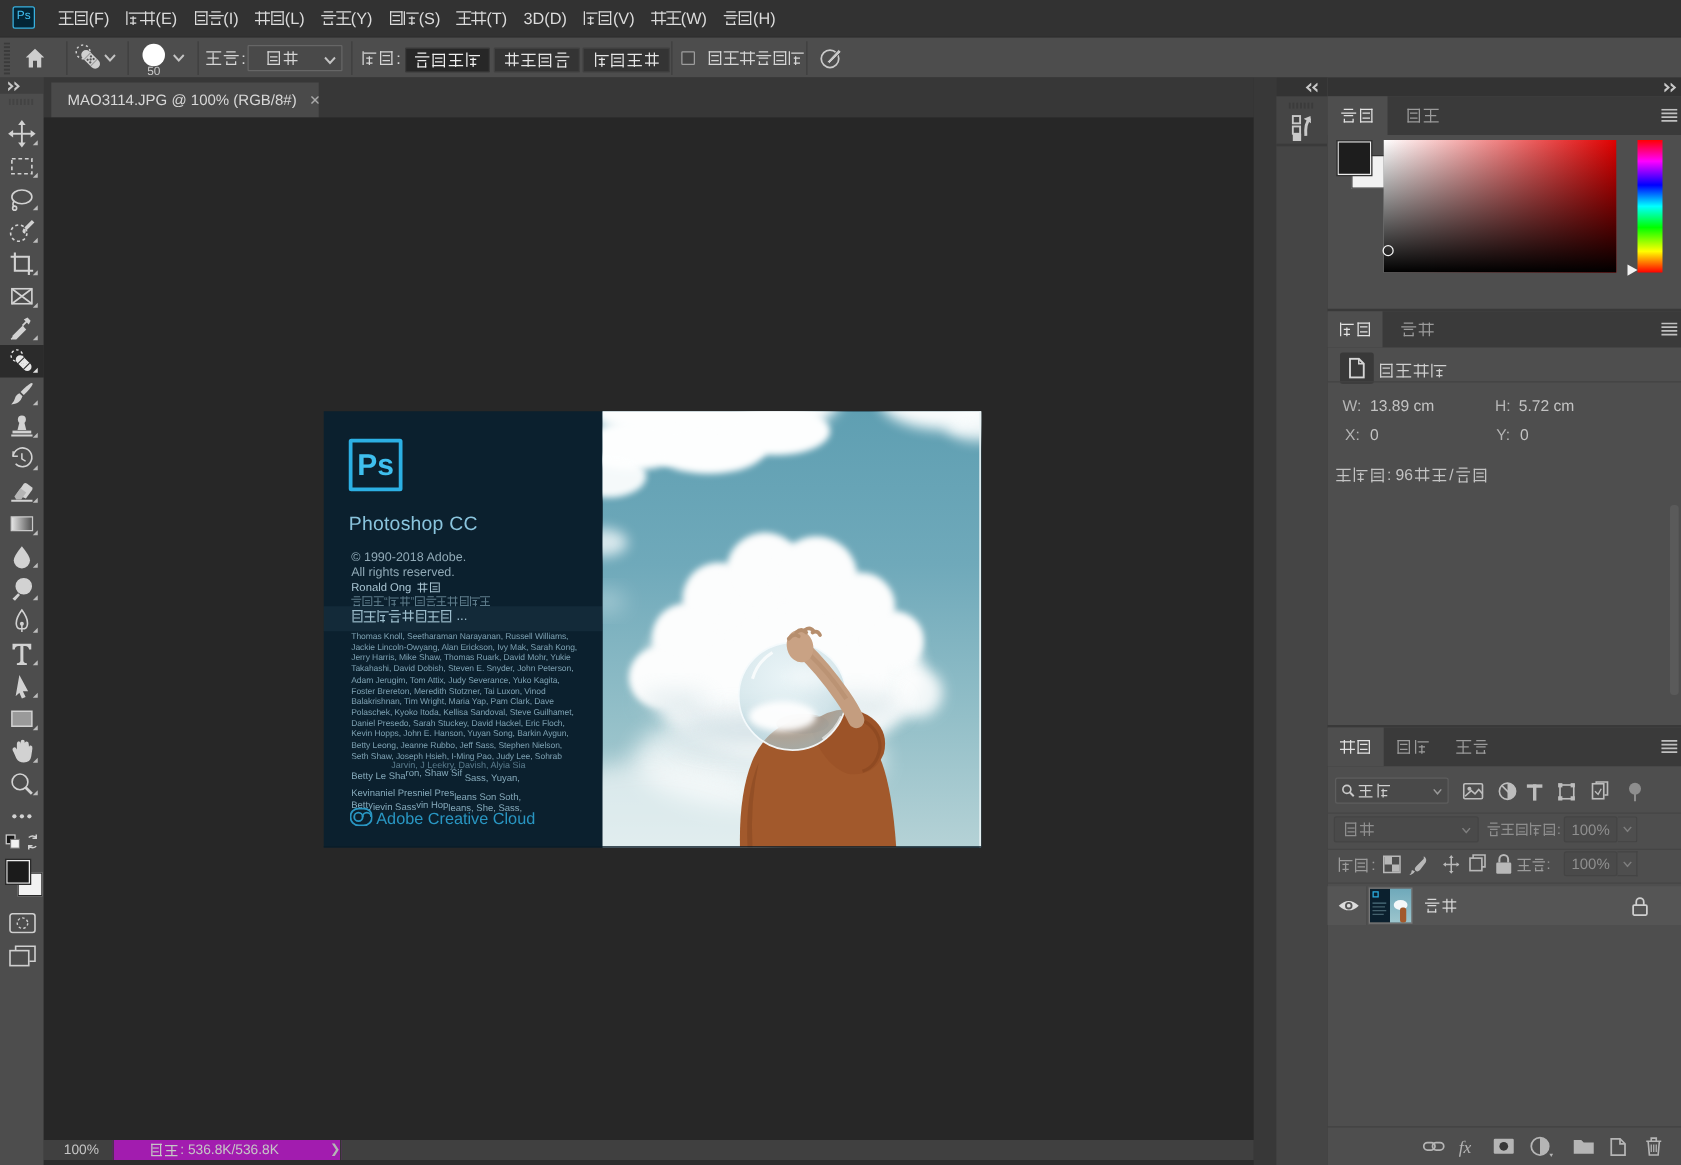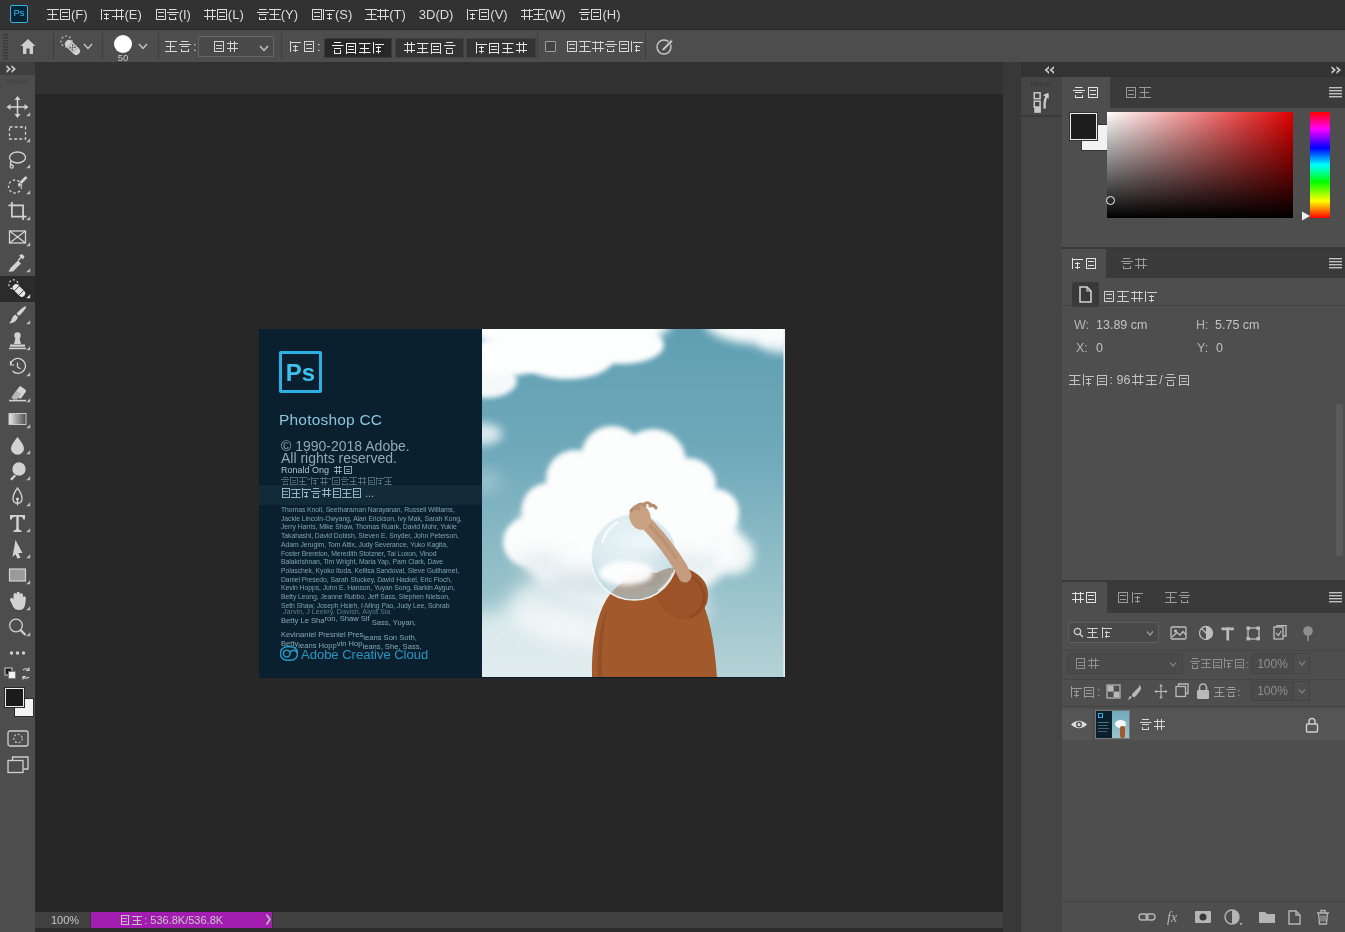--- a/index.html
+++ b/index.html
@@ -342,49 +342,52 @@
     <rect x="1" y="1" width="20" height="15" rx="2" fill="none" stroke="#cfcfcf" stroke-width="1.3"></rect>
     <circle cx="11" cy="8.5" r="4.2" fill="none" stroke="#cfcfcf" stroke-width="1.1" stroke-dasharray="2 1.8"></circle>
   </svg>
 
   <svg class="abs" style="left:7px;top:694px" width="22" height="18" viewBox="0 0 22 18">
     <rect x="1" y="4.5" width="15" height="12" fill="#4d4d4d" stroke="#cfcfcf" stroke-width="1.3"></rect>
     <path d="M5.5 4.5 V1 H21 V13 H16.5" fill="none" stroke="#cfcfcf" stroke-width="1.3"></path>
   </svg>
 </div>
 
+<div class="abs" id="tabbar" style="left:35px;top:62px;width:968px;height:32px;background:#373737">
+  <div class="abs hl" style="left:6px;top:4px;width:214px;height:28px;background:#4a4a4a;color:#d8d8d8;font-size:12px;padding-left:13px;white-space:nowrap;overflow:hidden">MAO3114.JPG @ 100% (RGB/8#)<span style="margin-left:10px;color:#aaa;font-size:11px">✕</span></div>
+</div>
 
 <div class="abs" id="canvas" style="left:35px;top:94px;width:968px;height:818px;background:#272727">
  <div class="abs" id="splash" style="left:224px;top:235px;width:526px;height:349px;background:#0b202e">
 
   <div class="abs" style="left:0;top:156px;width:223px;height:20px;background:rgba(120,170,190,0.08)"></div>
   <div class="abs" style="left:20px;top:22px;width:43px;height:42px;border:3px solid #2cb0e4;border-radius:2px;color:#3fc0ef;font-size:24px;text-align:center;line-height:37px;font-weight:bold">Ps</div>
   <div class="abs" style="left:20px;top:82px;font-size:15.5px;color:#8ac4dd;letter-spacing:.2px">Photoshop CC</div>
-  <div class="abs" style="left:22px;top:112px;font-size:14px;line-height:11.5px;color:#90a9b6">© 1990-2018 Adobe.<br>All rights reserved.</div>
+  <div class="abs" style="left:22px;top:112px;font-size:10px;line-height:11.5px;color:#90a9b6">© 1990-2018 Adobe.<br>All rights reserved.</div>
   <div class="abs hl" style="left:22px;top:136px;font-size:9px;color:#a9c5d3;gap:2px">Ronald&nbsp;Ong&nbsp;<i class="cj gC"></i><i class="cj gB"></i></div>
   <div class="abs hl" style="left:22px;top:147px;font-size:9px;color:#5d7b8a;gap:0.5px"><i class="cj gD"></i><i class="cj gB"></i><i class="cj gA"></i>“<i class="cj gE"></i><i class="cj gC"></i>”<i class="cj gB"></i><i class="cj gD"></i><i class="cj gA"></i><i class="cj gC"></i><i class="cj gB"></i><i class="cj gE"></i><i class="cj gA"></i></div>
   <div class="abs hl" style="left:22px;top:158px;font-size:10.5px;color:#9dbecd;gap:0.5px"><i class="cj gB"></i><i class="cj gA"></i><i class="cj gE"></i><i class="cj gD"></i><i class="cj gC"></i><i class="cj gB"></i><i class="cj gA"></i><i class="cj gB"></i>&nbsp;...</div>
   <div class="abs" id="names" style="left:22px;top:177px;width:195px;font-size:6.8px;line-height:8.72px;color:#7da1b2;letter-spacing:-0.05px;white-space:nowrap">
 Thomas Knoll, Seetharaman Narayanan, Russell Williams,<br>
 Jackie Lincoln-Owyang, Alan Erickson, Ivy Mak, Sarah Kong,<br>
 Jerry Harris, Mike Shaw, Thomas Ruark, David Mohr, Yukie<br>
 Takahashi, David Dobish, Steven E. Snyder, John Peterson,<br>
 Adam Jerugim, Tom Attix, Judy Severance, Yuko Kagita,<br>
 Foster Brereton, Meredith Stotzner, Tai Luxon, Vinod<br>
 Balakrishnan, Tim Wright, Maria Yap, Pam Clark, Dave<br>
 Polaschek, Kyoko Itoda, Kellisa Sandoval, Steve Guilhamet,<br>
 Daniel Presedo, Sarah Stuckey, David Hackel, Eric Floch,<br>
 Kevin Hopps, John E. Hanson, Yuyan Song, Barkin Aygun,<br>
 Betty Leong, Jeanne Rubbo, Jeff Sass, Stephen Nielson,<br>
 Seth Shaw, Joseph Hsieh, I-Ming Pao, Judy Lee, Sohrab
   </div>
-  <div class="abs" style="left:24px;top:278px;width:190px;font-size:7.2px;color:#6e93a5;opacity:.8">Jarvin, J Leekry, Davish, Alyia Sia</div>
+  <div class="abs" style="left:54px;top:278px;width:190px;font-size:7.2px;color:#6e93a5;opacity:.8">Jarvin, J Leekry, Davish, Alyia Sia</div>
   <div class="abs" style="left:22px;top:287px;width:200px;font-size:7.6px;color:#85a9ba">Betty Le Sha<span style="position:relative;top:-2px">ron, Shaw Sif</span> <span style="position:relative;top:2px">Sass, Yuyan,</span></div>
   <div class="abs" style="left:22px;top:301px;width:200px;font-size:7.6px;color:#85a9ba">Kevinaniel Presniel Pres<span style="position:relative;top:3px">leans Son Soth,</span></div>
-  <div class="abs" style="left:22px;top:310px;width:200px;font-size:7.6px;color:#85a9ba">Betty<span style="position:relative;top:2px">leans Hopp</span>vin Hop<span style="position:relative;top:3px">leans, She, Sass,</span></div>
+  <div class="abs" style="left:22px;top:310px;width:200px;font-size:7.6px;color:#85a9ba">Betty<span style="position:relative;top:2px">ievin Sass</span>vin Hop<span style="position:relative;top:3px">leans, She, Sass,</span></div>
   <svg class="abs" style="left:21px;top:317px" width="18" height="15" viewBox="0 0 24 19">
     <path d="M9.5 0.5 C4 0.5 0.5 4.5 0.5 9.5 C0.5 14.5 4 18.5 9.5 18.5 L14.5 18.5 C20 18.5 23.5 14.5 23.5 9.5 C23.5 4.5 20 0.5 14.5 0.5 Z" fill="none" stroke="#2996c2" stroke-width="2"></path>
     <circle cx="9" cy="9.5" r="4.5" fill="none" stroke="#2996c2" stroke-width="2"></circle>
           <path d="M13.5 9.5 a4.5 4.5 0 0 1 9 0" fill="none" stroke="#2996c2" stroke-width="2"></path>
   </svg>
   <div class="abs" style="left:42px;top:318px;font-size:13px;color:#2996c2">Adobe Creative Cloud</div>
 
   <svg class="abs" style="left:223px;top:0" width="303" height="349" viewBox="0 0 303 349">
     <defs>
       <linearGradient id="sky" x1="0" y1="0" x2="0" y2="1">
@@ -587,21 +590,21 @@
     <div class="abs hl" style="left:41px;top:0;height:37px;font-size:13px;color:#d0d0d0;gap:2px">
           <i class="cj gB"></i>
           <i class="cj gA"></i>
           <i class="cj gC"></i>
           <i class="cj gE"></i>
         </div>
     <div class="abs" style="left:0;top:27px;width:283px;height:1px;background:#434343"></div>
     <div class="abs" style="left:12px;top:40px;color:#b5b5b5">W:</div>
         <div class="abs" style="left:34px;top:40px">13.89 cm</div>
     <div class="abs" style="left:134px;top:40px;color:#b5b5b5">H:</div>
-        <div class="abs" style="left:153px;top:40px">5.75 cm</div>
+        <div class="abs" style="left:153px;top:40px">5.72 cm</div>
     <div class="abs" style="left:14px;top:63px;color:#b5b5b5">X:</div>
         <div class="abs" style="left:34px;top:63px">0</div>
     <div class="abs" style="left:135px;top:63px;color:#b5b5b5">Y:</div>
         <div class="abs" style="left:154px;top:63px">0</div>
     <div class="abs hl" style="left:7px;top:94px;height:16px;gap:2px;color:#c3c3c3"><i class="cj gA"></i><i class="cj gE"></i><i class="cj gB"></i>: 96 <i class="cj gC"></i><i class="cj gA"></i> / <i class="cj gD"></i><i class="cj gB"></i></div>
 
     <div class="abs" style="left:274px;top:126px;width:7px;height:152px;background:#5a5a5a;border-radius:3px"></div>
   </div>
   <div class="abs" style="left:0;top:518px;width:283px;height:2px;background:#393939"></div>
 

